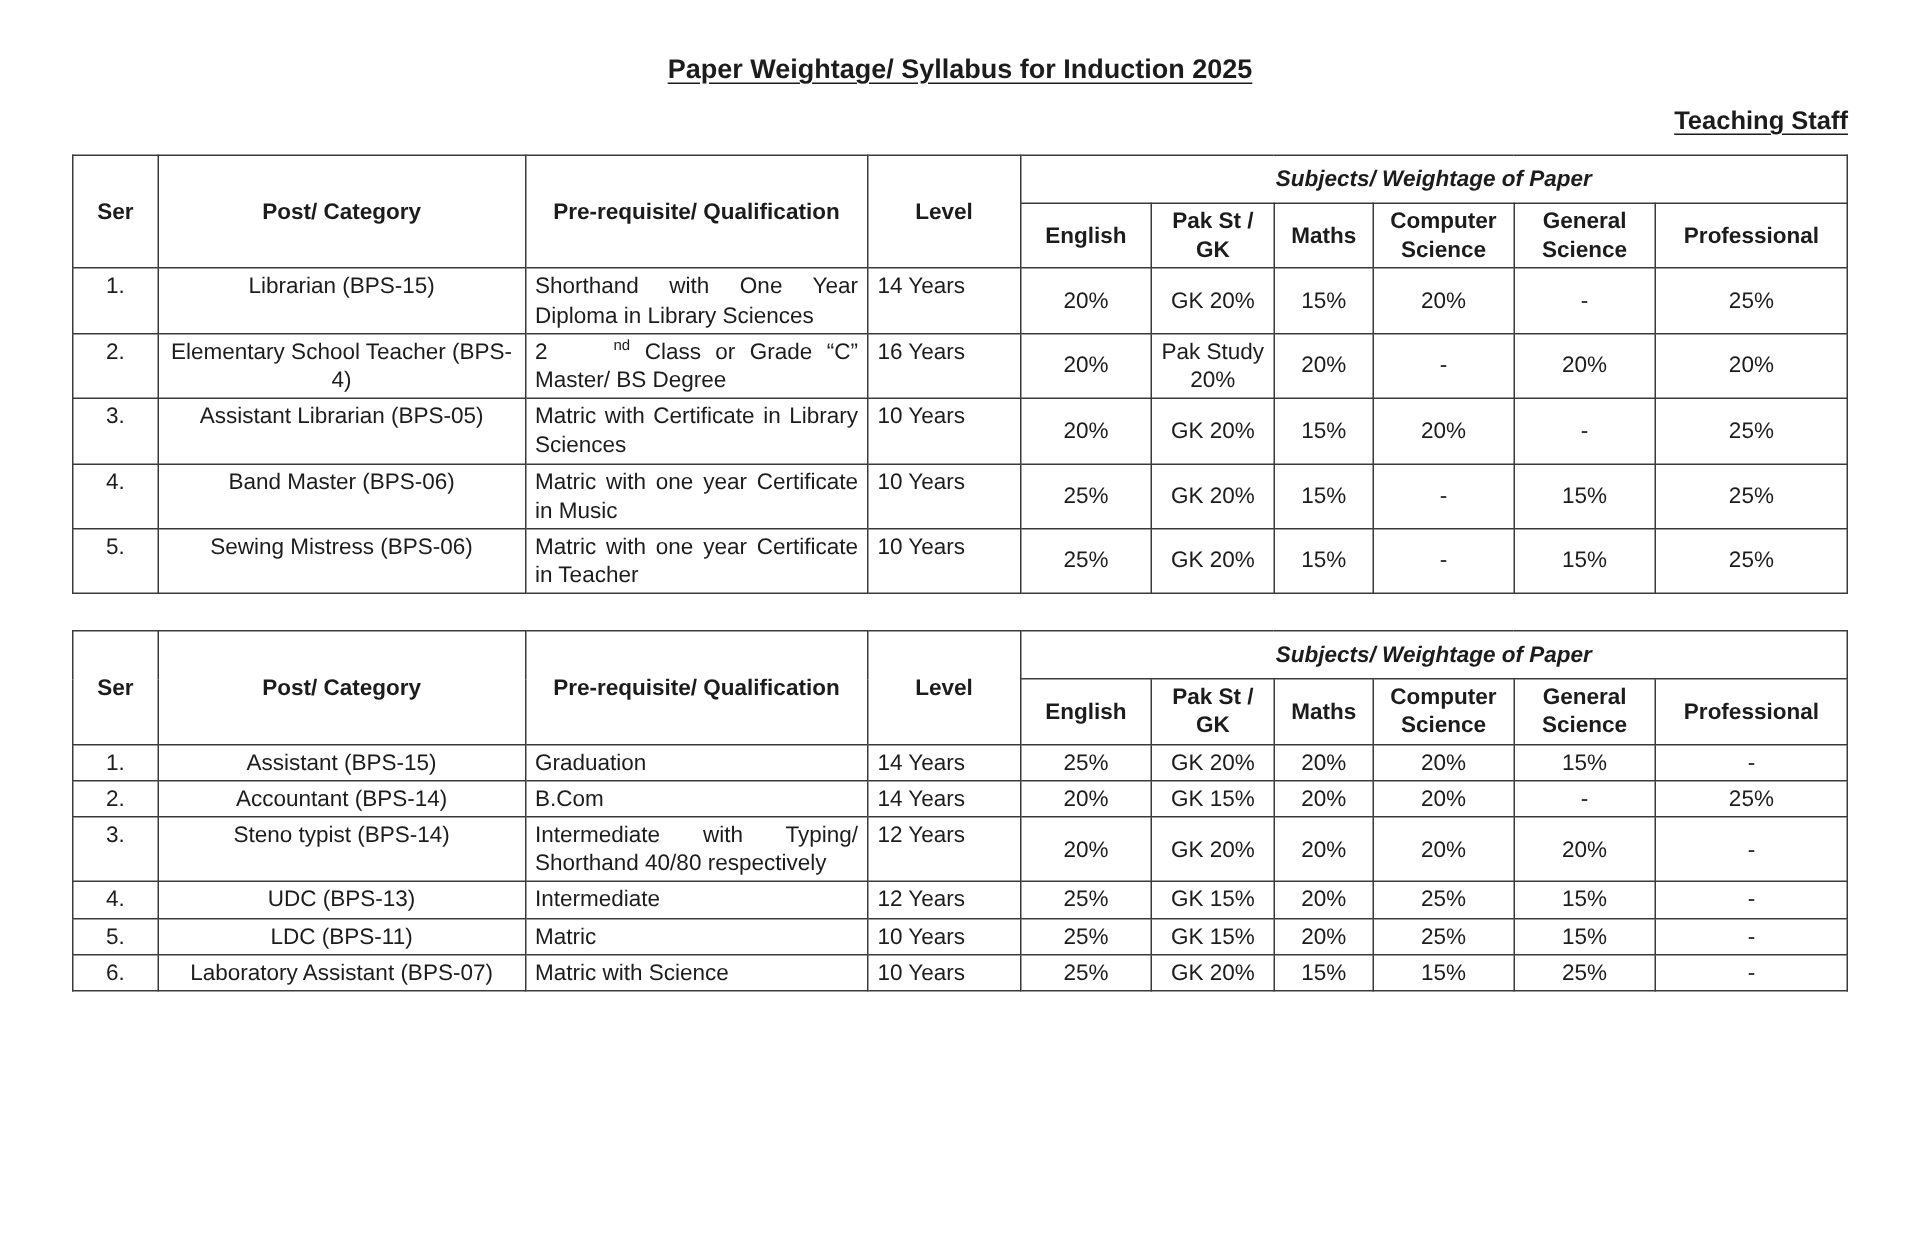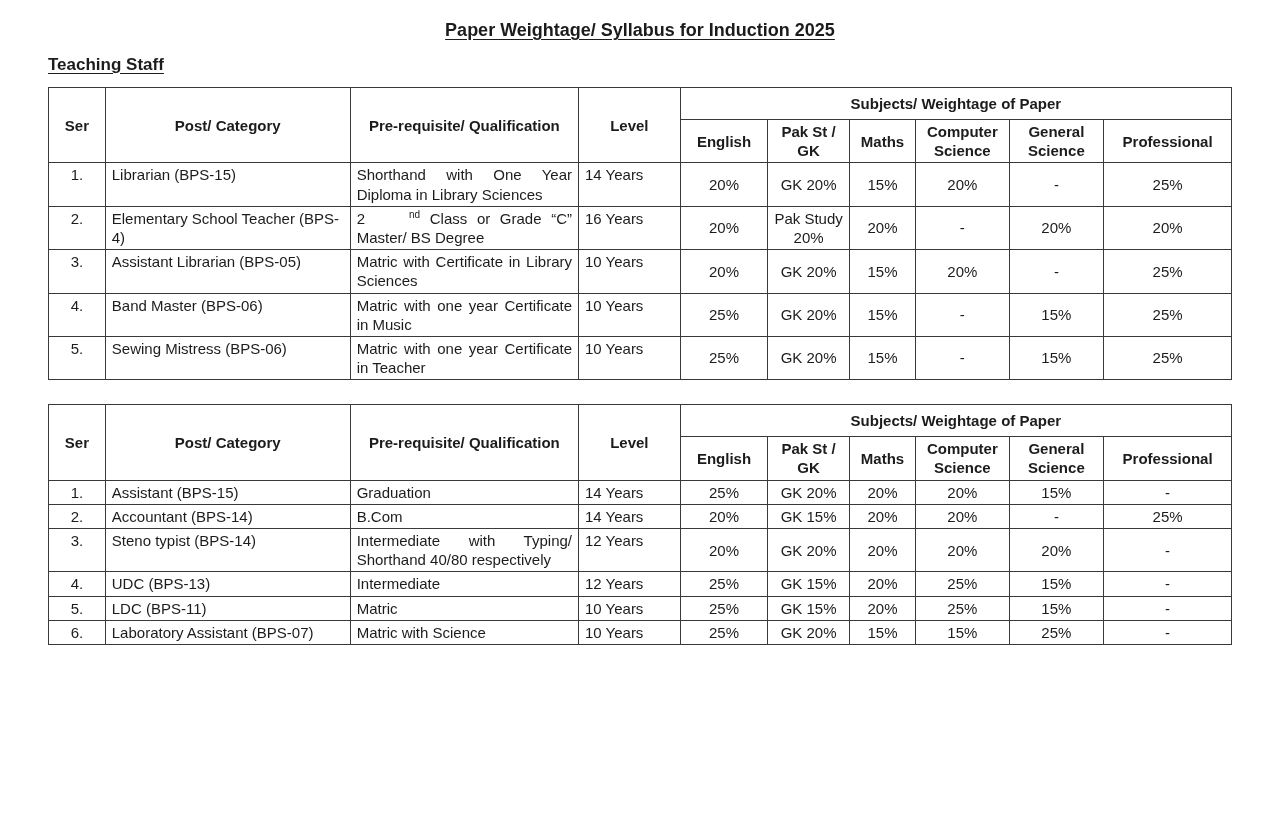--- a/index.html
+++ b/index.html
@@ -5,32 +5,32 @@
   * { box-sizing: border-box; }
   html, body {
     margin: 0; padding: 0;
     width: 1280px; height: 839px;
     background: #ffffff;
     color: #1c1c1c;
     font-family: "Liberation Sans", sans-serif;
   }
   .page {
     width: 1280px; height: 692px;
-    padding: 16px 48px 0 48px;
+    padding: 32px 48px 0 48px;
   }
   .doc-title {
     text-align: center;
     font-size: 18px;
     font-weight: bold;
     text-decoration: underline;
     text-underline-offset: 3px;
     margin: 4px 0 14px 0;
   }
   .section-title {
-    text-align: left;
+    text-align: right;
     font-size: 17px;
     font-weight: bold;
     text-decoration: underline;
     text-underline-offset: 3px;
     margin: 0 0 12px 0;
   }
   table.wtable {
     width: 100%;
     border-collapse: collapse;
     table-layout: fixed;
@@ -40,24 +40,24 @@
   table.wtable th, table.wtable td {
     border: 1px solid #3a3a3a;
     padding: 2px 6px;
     line-height: 1.28;
   }
   table.wtable th {
     font-weight: bold;
     text-align: center;
     vertical-align: middle;
   }
-  th.group-hdr { height: 32px; }
+  th.group-hdr { height: 32px; font-style: italic; }
   tr.subj-row th { height: 38px; padding: 2px 3px; }
   td.c-ser   { text-align: center; vertical-align: top; }
-  td.c-post  { text-align: left;  vertical-align: top; }
+  td.c-post  { text-align: center;  vertical-align: top; }
   td.c-prereq{ text-align: justify; vertical-align: top; }
   td.c-level { text-align: left; vertical-align: top; }
   td.c-w     { text-align: center; vertical-align: middle; padding: 2px 2px; }
   sup { font-size: 10px; margin-left: 44px; }
   .note-line {
     font-size: 17px;
     margin-top: 2px;
   }
   .note-line b { font-weight: bold; }
 </style>

